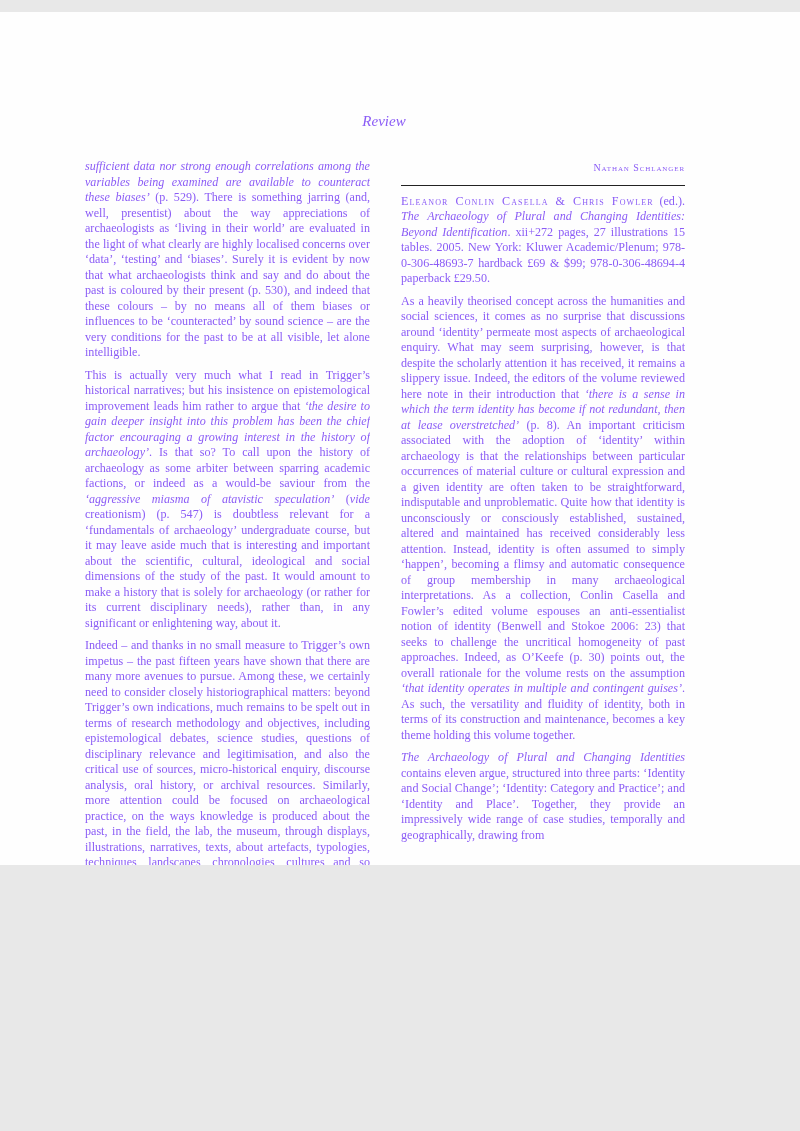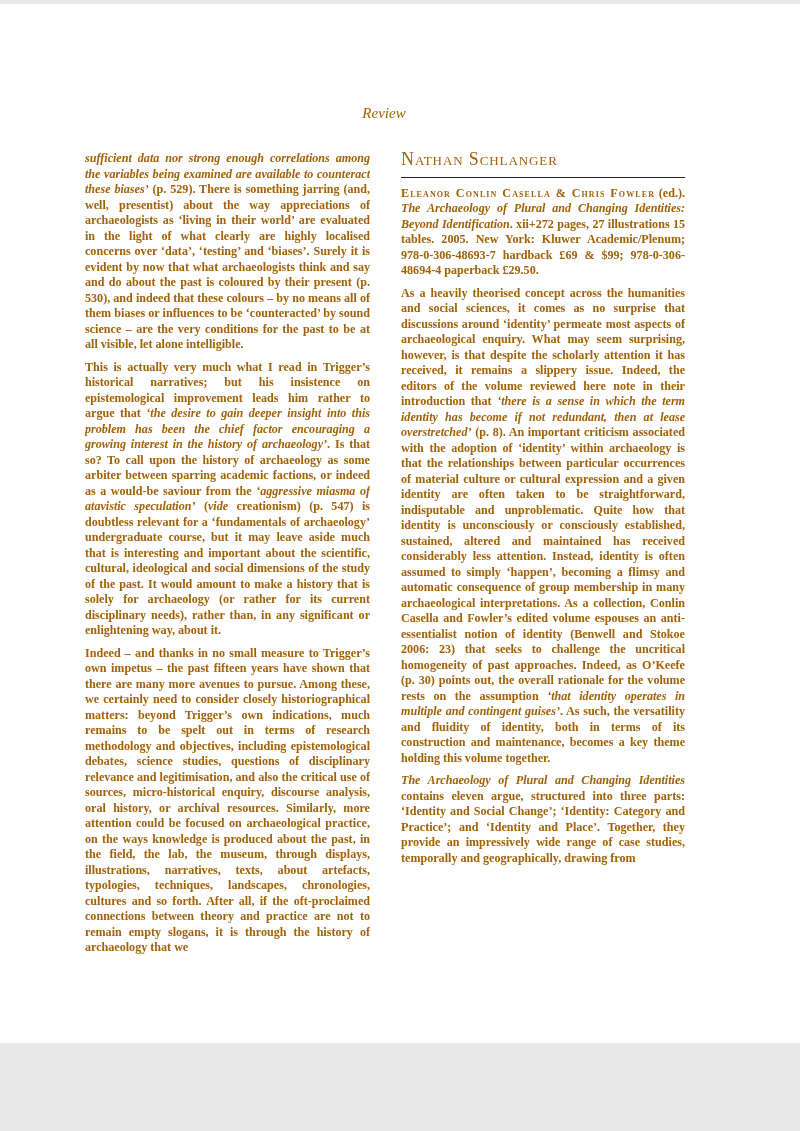--- a/index.html
+++ b/index.html
@@ -1,48 +1,48 @@
 <!DOCTYPE html>
 <html><head>
 <meta charset="utf-8">
 <style>
   html, body { margin: 0; padding: 0; background: #e8e8e8; }
   .page {
     position: relative;
-    width: 800px; height: 1039px;
-    margin: 4px auto;
+    width: 800px; height: 853px;
+    margin: 12px auto;
     background: #fefefe;
-    color: #a16207;
+    color: #8b5cf6;
     font-family: "Liberation Serif", "DejaVu Serif", serif;
     font-size: 12.1px;
     line-height: 15.5px;
     overflow: hidden;
   }
   .running-head {
     position: absolute; top: 102px; left: 85px; width: 598px;
     text-align: center; font-style: italic; font-size: 15px;
   }
   .folio {
     position: absolute; top: 1051px; left: 85px; width: 598px;
     text-align: center; font-style: italic; font-size: 15px; text-decoration: underline;
   }
   .col {
     position: absolute; top: 147px; height: 895px;
     overflow: hidden;
     text-align: justify;
   }
   .col-left  { left: 85px;  width: 285px; }
   .col-right { left: 401px; width: 284px; }
-  .para { margin: 0 0 7px 0; font-weight: bold; }
+  .para { margin: 0 0 7px 0; }
   .it { font-style: italic; }
   .sc { font-variant: small-caps; letter-spacing: 0.6px; }
   .signature { margin: 1px 0 0 0; }
   .sig-name {
-    text-align: left; font-variant: small-caps;
-    font-size: 18px; letter-spacing: 0.9px; margin: 0 0 1px 0;
+    text-align: right; font-variant: small-caps;
+    font-size: 10px; letter-spacing: 0.9px; margin: 0 0 1px 0;
   }
   .sig-affil { text-align: right; margin: 0 0 6px 0; }
   .review-rule {
     border: none; border-top: 1.4px solid #222;
     margin: 9px 0 8px 0; width: 100%;
   }
   .citation .sc { letter-spacing: 1.1px; }
 </style>
 </head>
 <body>

